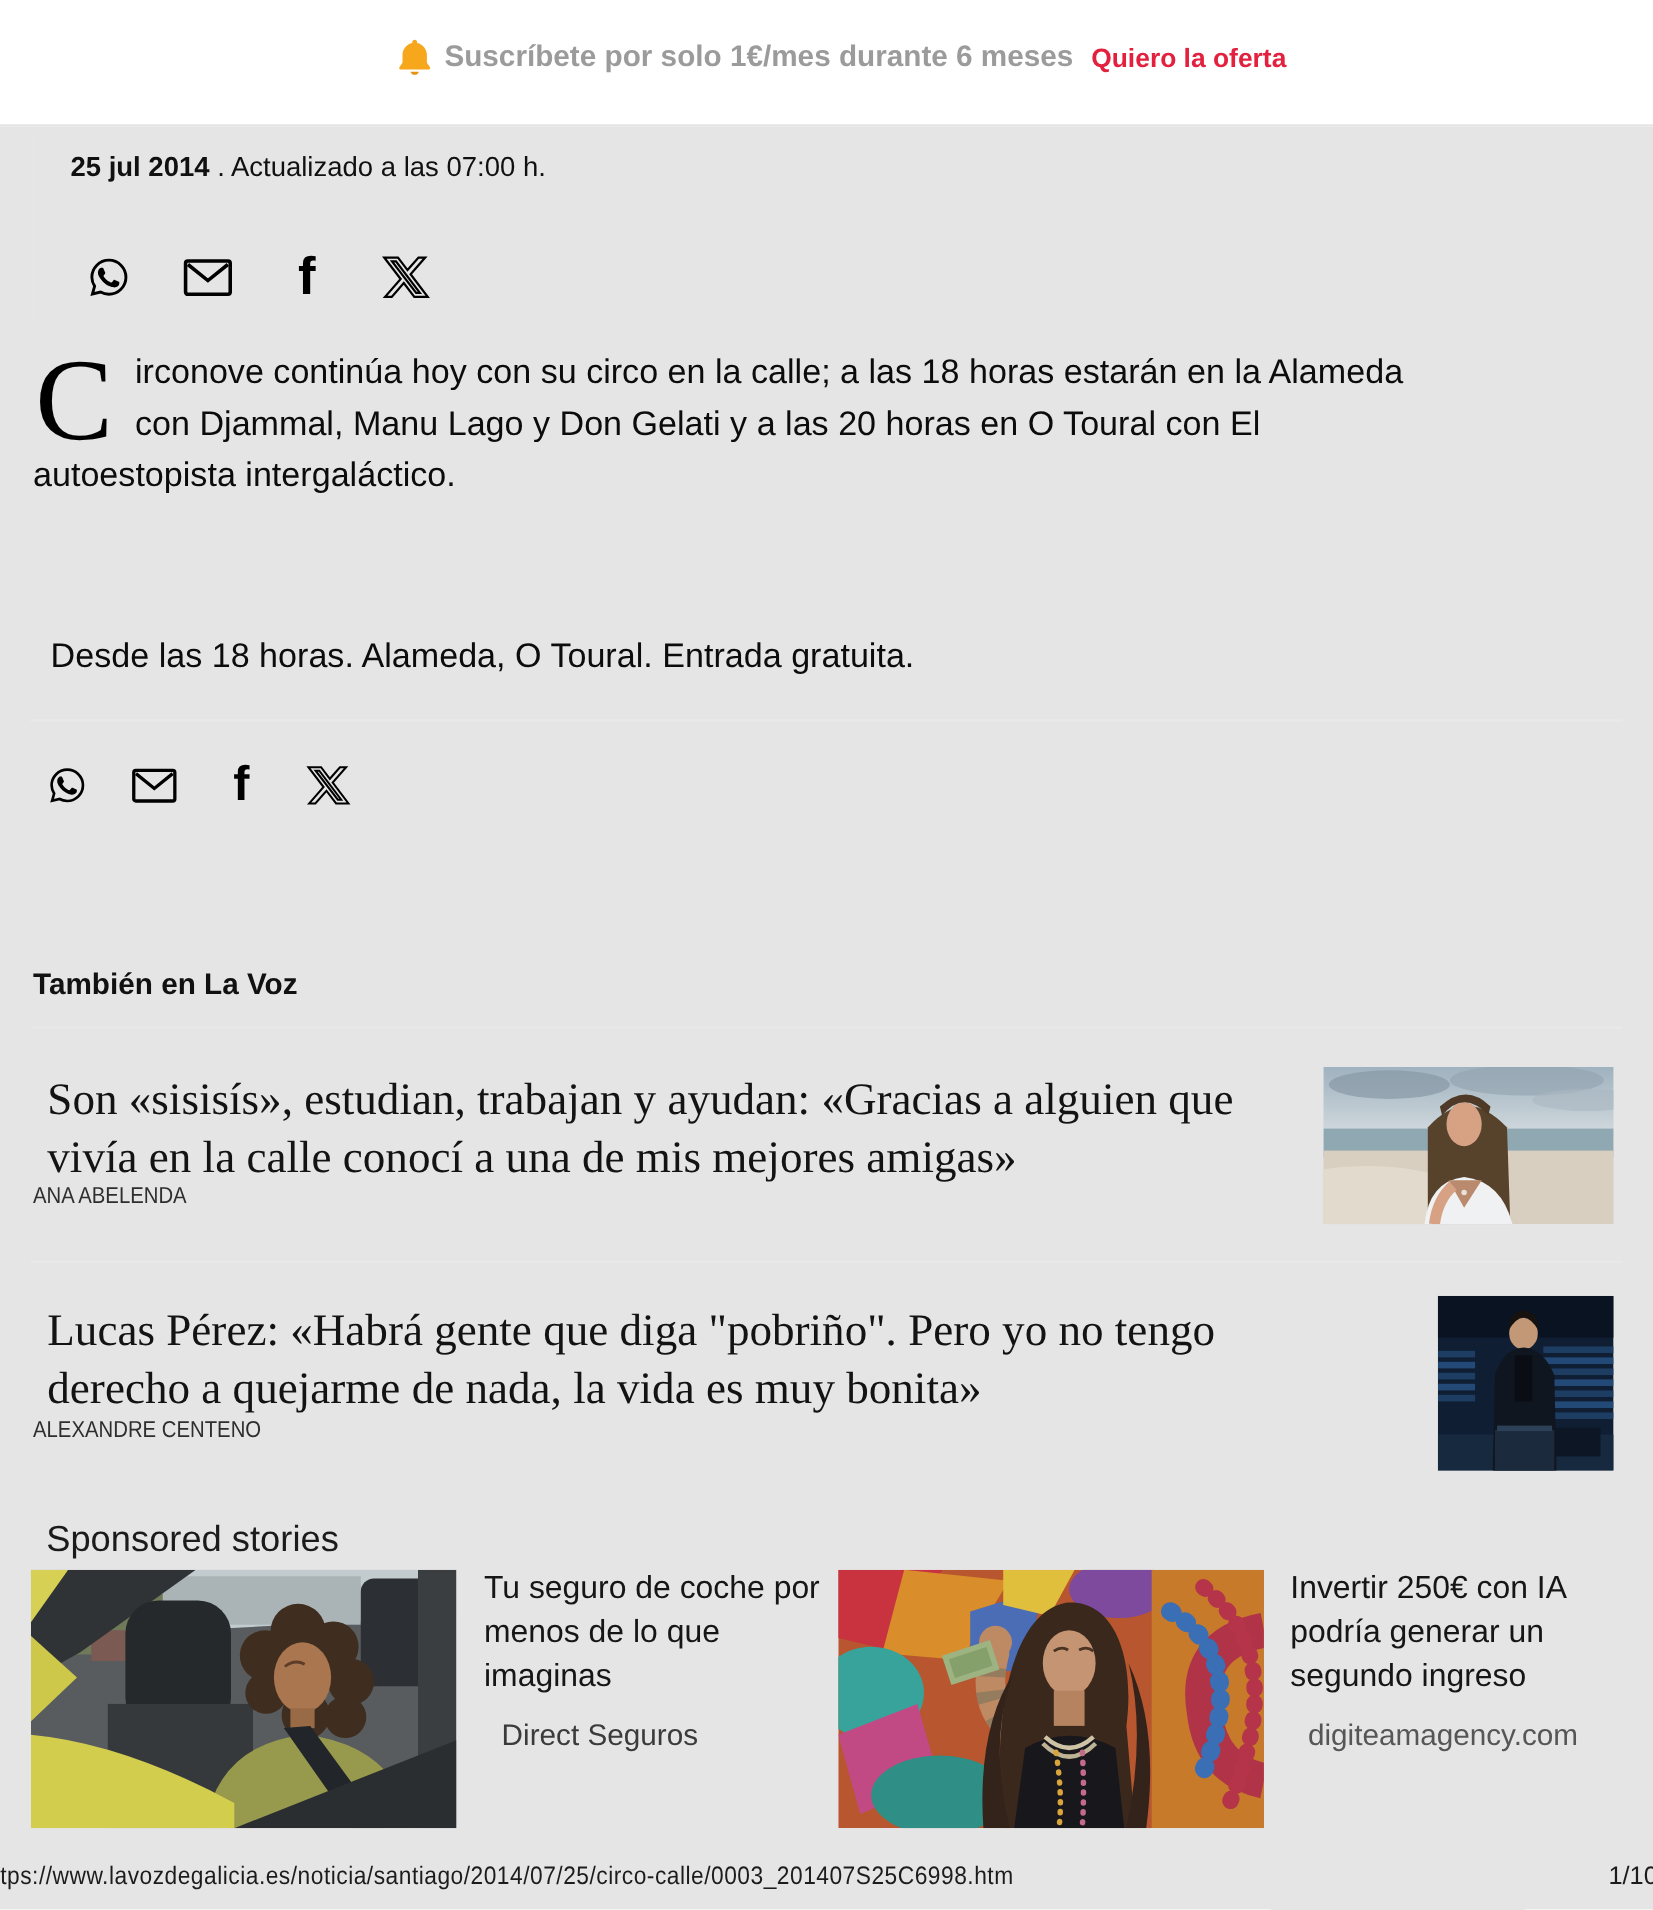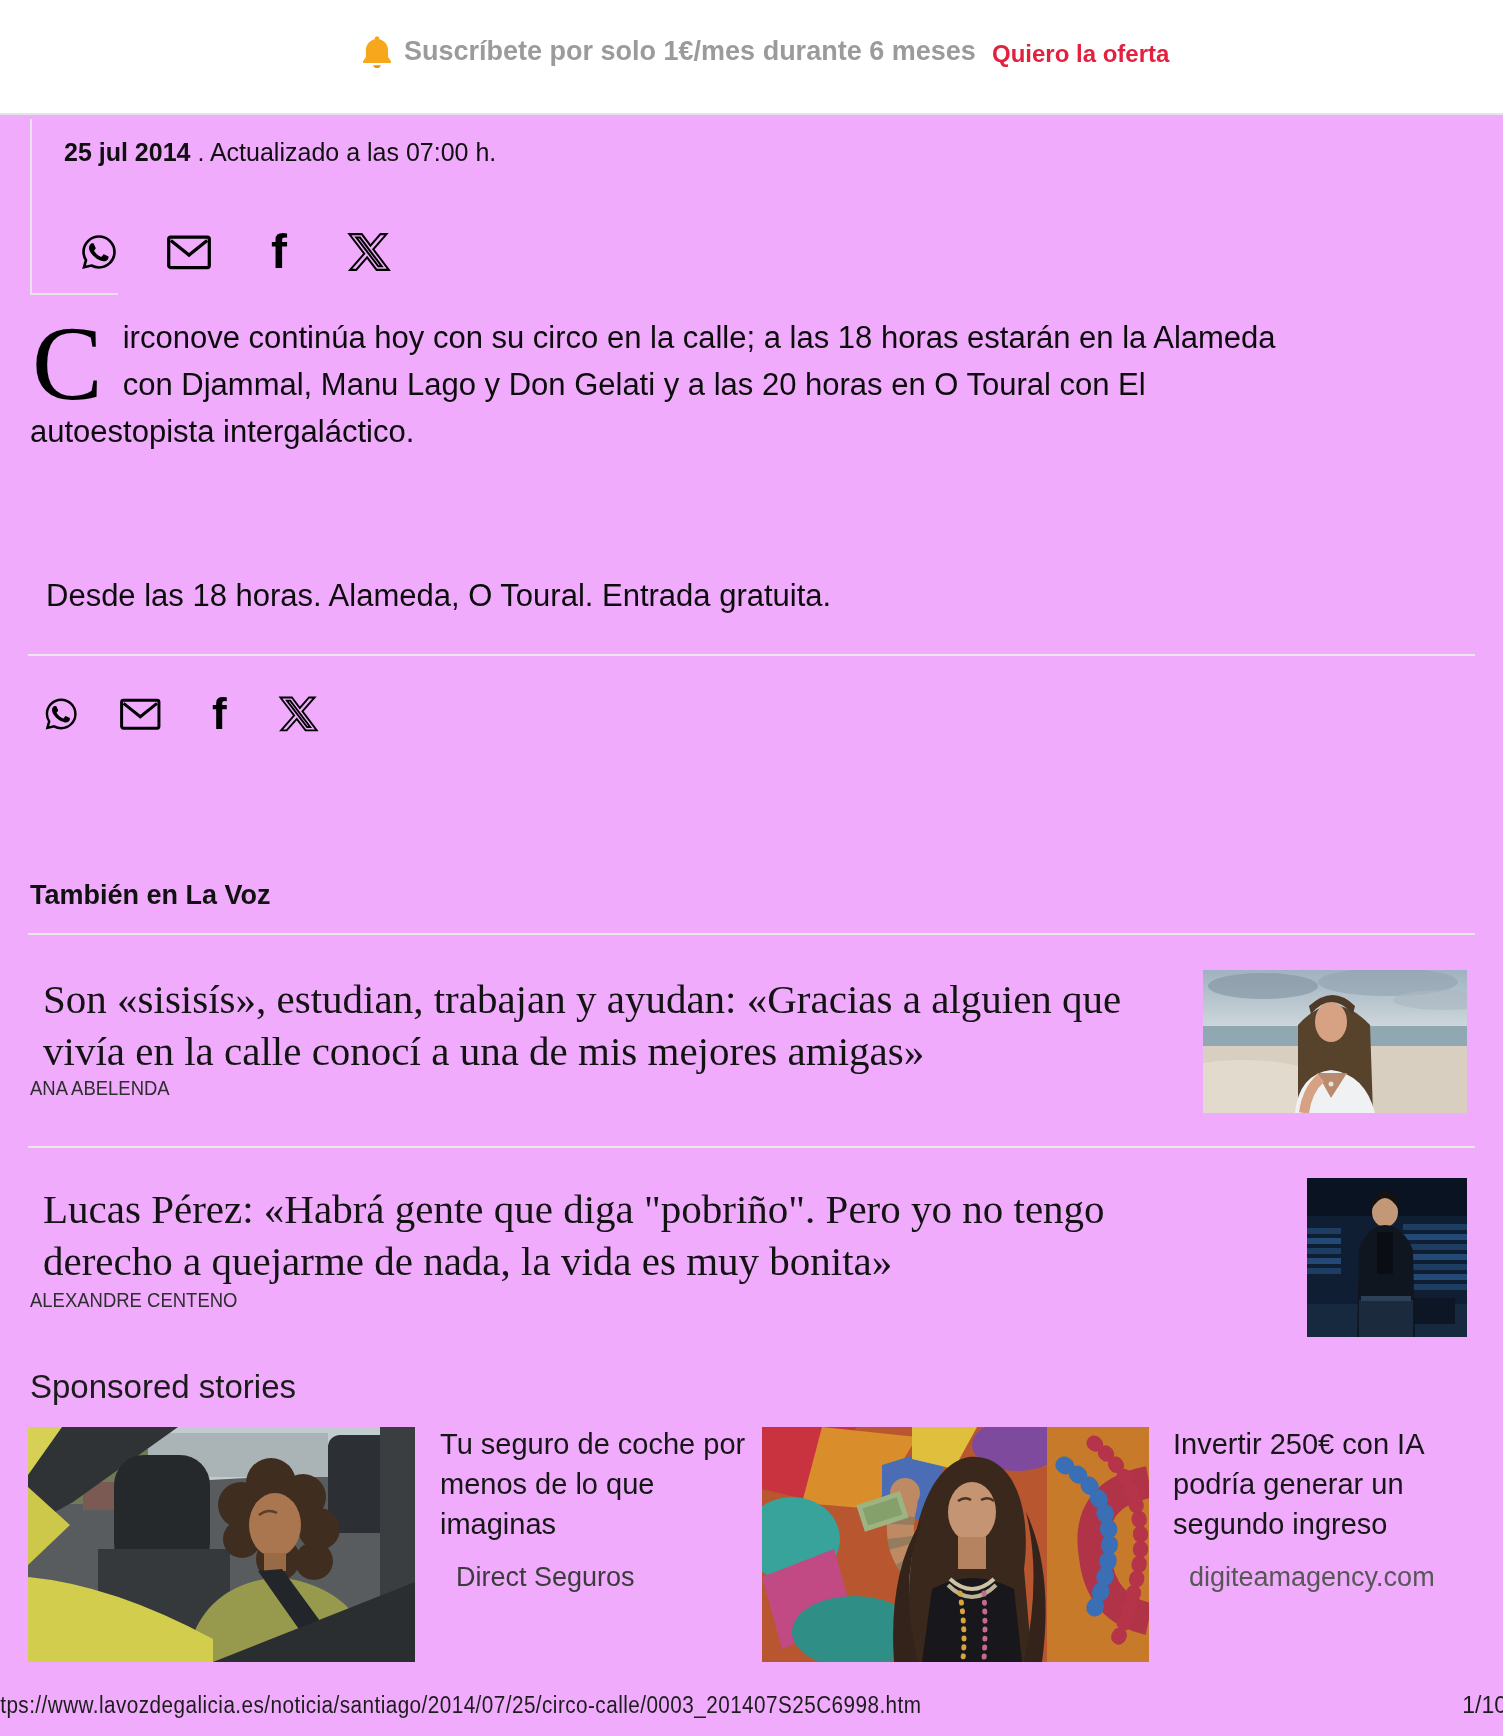--- a/index.html
+++ b/index.html
@@ -1,16 +1,16 @@
 <!DOCTYPE html>
 <html><head>
 <meta charset="utf-8">
 <style>
   html,body{margin:0;padding:0;background:#fff;}
-  .page{position:relative;width:1503px;height:1736px;background:#f0abfc;overflow:hidden;
+  .page{position:relative;width:1503px;height:1736px;background:#e5e5e5;overflow:hidden;
         font-family:"Liberation Sans",sans-serif;color:#111;}
 
   
   .banner{position:absolute;left:0;top:0;width:1503px;height:113px;background:#fff;border-bottom:2px solid #e4e4e4;}
   .bell{position:absolute;left:358px;top:31px;width:38px;height:42px;}
   .banner-msg{position:absolute;left:404px;top:36px;font-size:27px;font-weight:700;color:#9b9b9b;}
   .banner-cta{position:absolute;left:992px;top:40px;font-size:24px;font-weight:700;color:#e3213f;text-decoration:none;cursor:pointer;}
 
   
   .meta-left{position:absolute;left:30px;top:119px;width:2px;height:176px;background:#e6e6e6;}
@@ -39,21 +39,21 @@
   .h1{left:30px;top:960px;width:1120px;font-size:41px;line-height:52px;}
   .h2t{left:30px;top:1170px;width:1140px;font-size:41px;line-height:52px;}
   .byline{position:absolute;font-size:21px;color:#2e2e2e;margin:0;transform:scaleX(.88);transform-origin:left;white-space:nowrap;}
   .b1{left:30px;top:1076px}.b2{left:30px;top:1288px}
 
   .thumb{position:absolute;overflow:hidden;cursor:pointer;}
   .thumb1{left:1203px;top:970px;width:264px;height:143px;}
   .thumb2{left:1307px;top:1178px;width:160px;height:159px;}
   .thumb svg{display:block;}
 
-  .sponsored-title{position:absolute;left:30px;top:1368px;font-size:33px;font-weight:400;color:#1b1b1b;margin:0;}
+  .sponsored-title{position:absolute;left:30px;top:1368px;font-size:33px;font-weight:400;color:#1b1b1b;margin:12px;}
   .sp-img{position:absolute;width:387px;height:235px;overflow:hidden;cursor:pointer;}
   .sp-img1{left:28px;top:1427px}.sp-img2{left:762px;top:1427px}
   .sp-title{position:absolute;width:312px;font-size:29px;line-height:40px;font-weight:400;color:#161616;margin:0;cursor:pointer;}
   .spt1{left:440px;top:1424px}.spt2{left:1173px;top:1424px}
   .sp-src{position:absolute;font-size:27px;margin:16px;}
   .sps1{left:440px;top:1546px;color:#3b3b3b}
   .sps2{left:1173px;top:1546px;color:#565656}
 
   .footer-url{position:absolute;left:-6px;top:1692px;font-size:23px;color:#1c1c1c;letter-spacing:.5px;
               transform:scaleX(.9);transform-origin:left;white-space:nowrap;}

